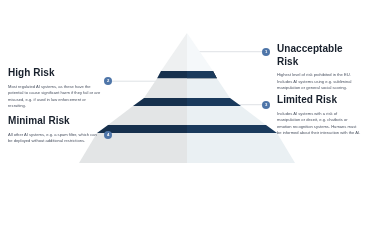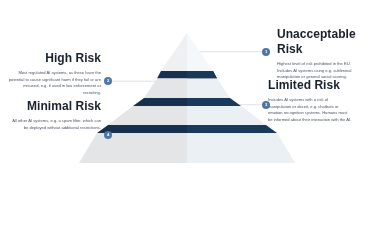--- a/index.html
+++ b/index.html
@@ -10,38 +10,39 @@
     overflow: hidden;
   }
   #stage { position: relative; width: 375px; height: 195px; background: #ffffff; }
 
   
   #pyramid-svg { position: absolute; left: 0; top: 0; width: 375px; height: 195px; }
 
   
   .label-block { position: absolute; }
   .heading {
-    font-size: 12px;
+    font-size: 10px;
     font-weight: bold;
     color: #18202c;
     letter-spacing: 0.05px;
     line-height: 1.25;
+    margin-top: 16px;
   }
   .body-copy {
     font-size: 4.1px;
     color: #4a5261;
     line-height: 1.62;
     margin-top: 4px;
   }
 
   .right-block { text-align: left; }
-  .left-block  { text-align: right; }
+  .left-block  { }
 
   #block-unacceptable { left: 277px; top: 27px; width: 84px; }
-  #block-limited      { left: 268px; top: 78px; width: 84px; }
+  #block-limited      { left: 277px; top: 78px; width: 84px; }
   #block-high         { left: 8px;  top: 51px;  width: 93px; }
   #block-minimal      { left: 8px;  top: 99px; width: 93px; }
 
   
   .badge {
     position: absolute;
     width: 8.4px; height: 8.4px;
     border-radius: 50%;
     background: #4e75a8;
     color: #ffffff;

